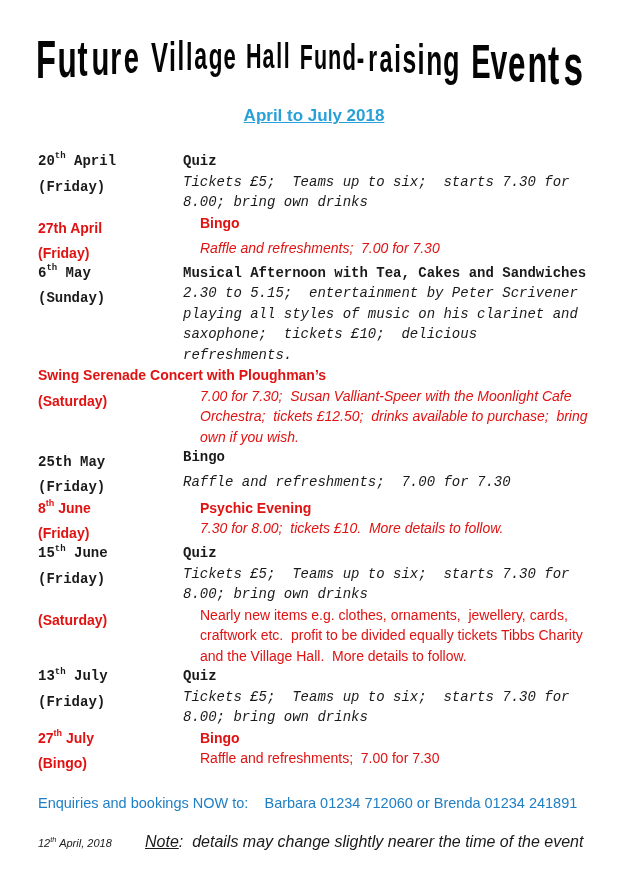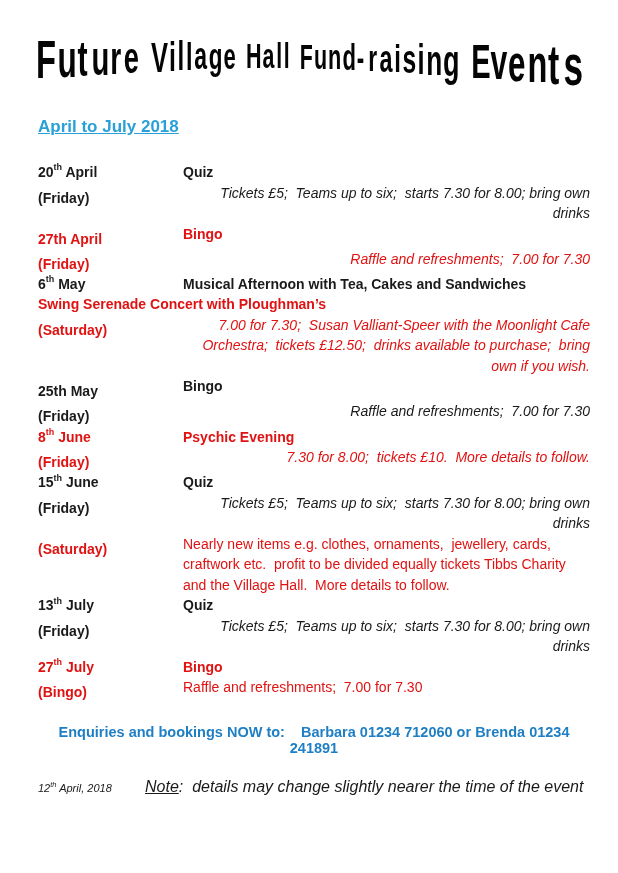--- a/index.html
+++ b/index.html
@@ -13,41 +13,41 @@
     color: var(--black, #1a1a1a);
     overflow: hidden;
   }
   .title-svg { display:block; margin-left:-38px; width:618px; height:104px; }
   .title-svg text {
     font-family: "Liberation Sans", "DejaVu Sans", sans-serif;
     font-weight: 700;
     fill: #050505;
   }
   .subtitle {
-    text-align: left;
+    text-align: center;
     color: var(--subtitle-blue, #2aa0d8);
     font-weight: 700;
     font-size: 17px;
     text-decoration: underline;
-    margin-top: 13px;
+    margin-top: 2px;
   }
   .events { margin-top: 25px; }
   .row { display: flex; font-size: 14px; line-height: 20.5px; }
-  .row.black { color: var(--black, #1a1a1a); }
-  .row.red   { color: var(--red, #e01212); }
+  .row.black { color: var(--black, #1a1a1a); font-family: Liberation Mono, monospace; }
+  .row.red   { color: var(--red, #e01212); gap: 17px; }
   .label { flex: 0 0 145px; font-weight: 700; white-space: pre; }
   .label sup.on { font-size: 9px; position: relative; top: -1px; vertical-align: super; line-height: 0; }
   .content { flex: 1 1 auto; white-space: pre-wrap; }
   .content.bold { font-weight: 700; }
-  .content.italic { font-style: italic; text-align: right; }
+  .content.italic { font-style: italic; }
   .enquiries {
     margin-top: 22px;
-    text-align: center;
+    text-align: left;
     color: var(--footer-blue, #1e7fc4);
-    font-weight: 700;
+    font-weight: 400;
     font-size: 14.5px;
     white-space: pre-wrap;
   }
   .note-row {
     margin-top: 22px;
     display: flex;
     font-style: italic;
     align-items: baseline;
   }
   .note-date { flex: 0 0 107px; font-size: 11px; white-space: pre; }
@@ -119,20 +119,24 @@
     <div class="row red">
       <span class="label"><span class="d">(Friday)</span><sup class="s"></sup><span class="r"></span></span>
       <span class="content italic">Raffle and refreshments;  7.00 for 7.30</span>
     </div>
 
     <div class="row black">
       <span class="label"><span class="d">6</span><sup class="s on">th</sup><span class="r"> May</span></span>
       <span class="content bold">Musical Afternoon with Tea, Cakes and Sandwiches</span>
     </div>
 
+    <div class="row black">
+      <span class="label"><span class="d">(Sunday)</span><sup class="s"></sup><span class="r"></span></span>
+      <span class="content italic">2.30 to 5.15;  entertainment by Peter Scrivener playing all styles of music on his clarinet and saxophone;  tickets £10;  delicious refreshments.</span>
+    </div>
 
     <div class="row red">
       <span class="content bold">Swing Serenade Concert with Ploughman’s</span>
     </div>
 
     <div class="row red">
       <span class="label"><span class="d">(Saturday)</span><sup class="s"></sup><span class="r"></span></span>
       <span class="content italic">7.00 for 7.30;  Susan Valliant-Speer with the Moonlight Cafe Orchestra;  tickets £12.50;  drinks available to purchase;  bring own if you wish.</span>
     </div>
 

